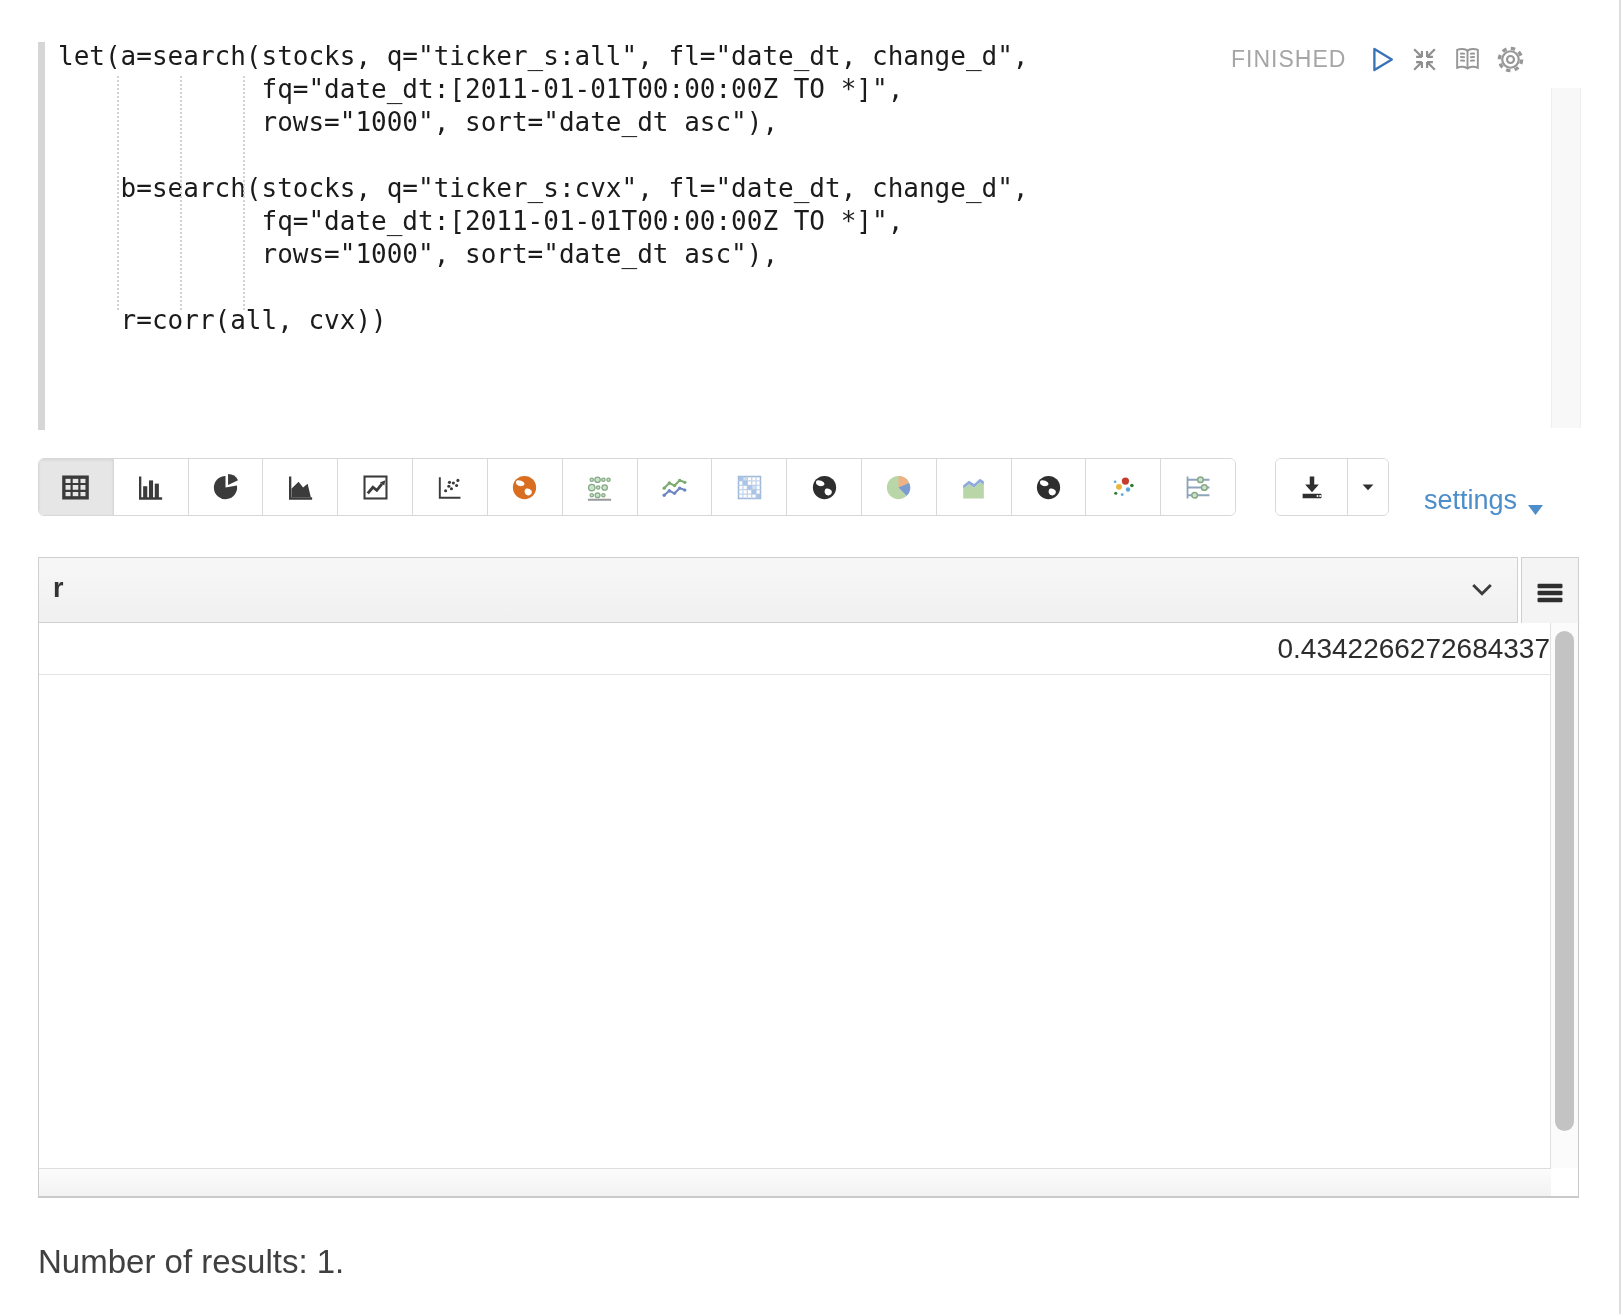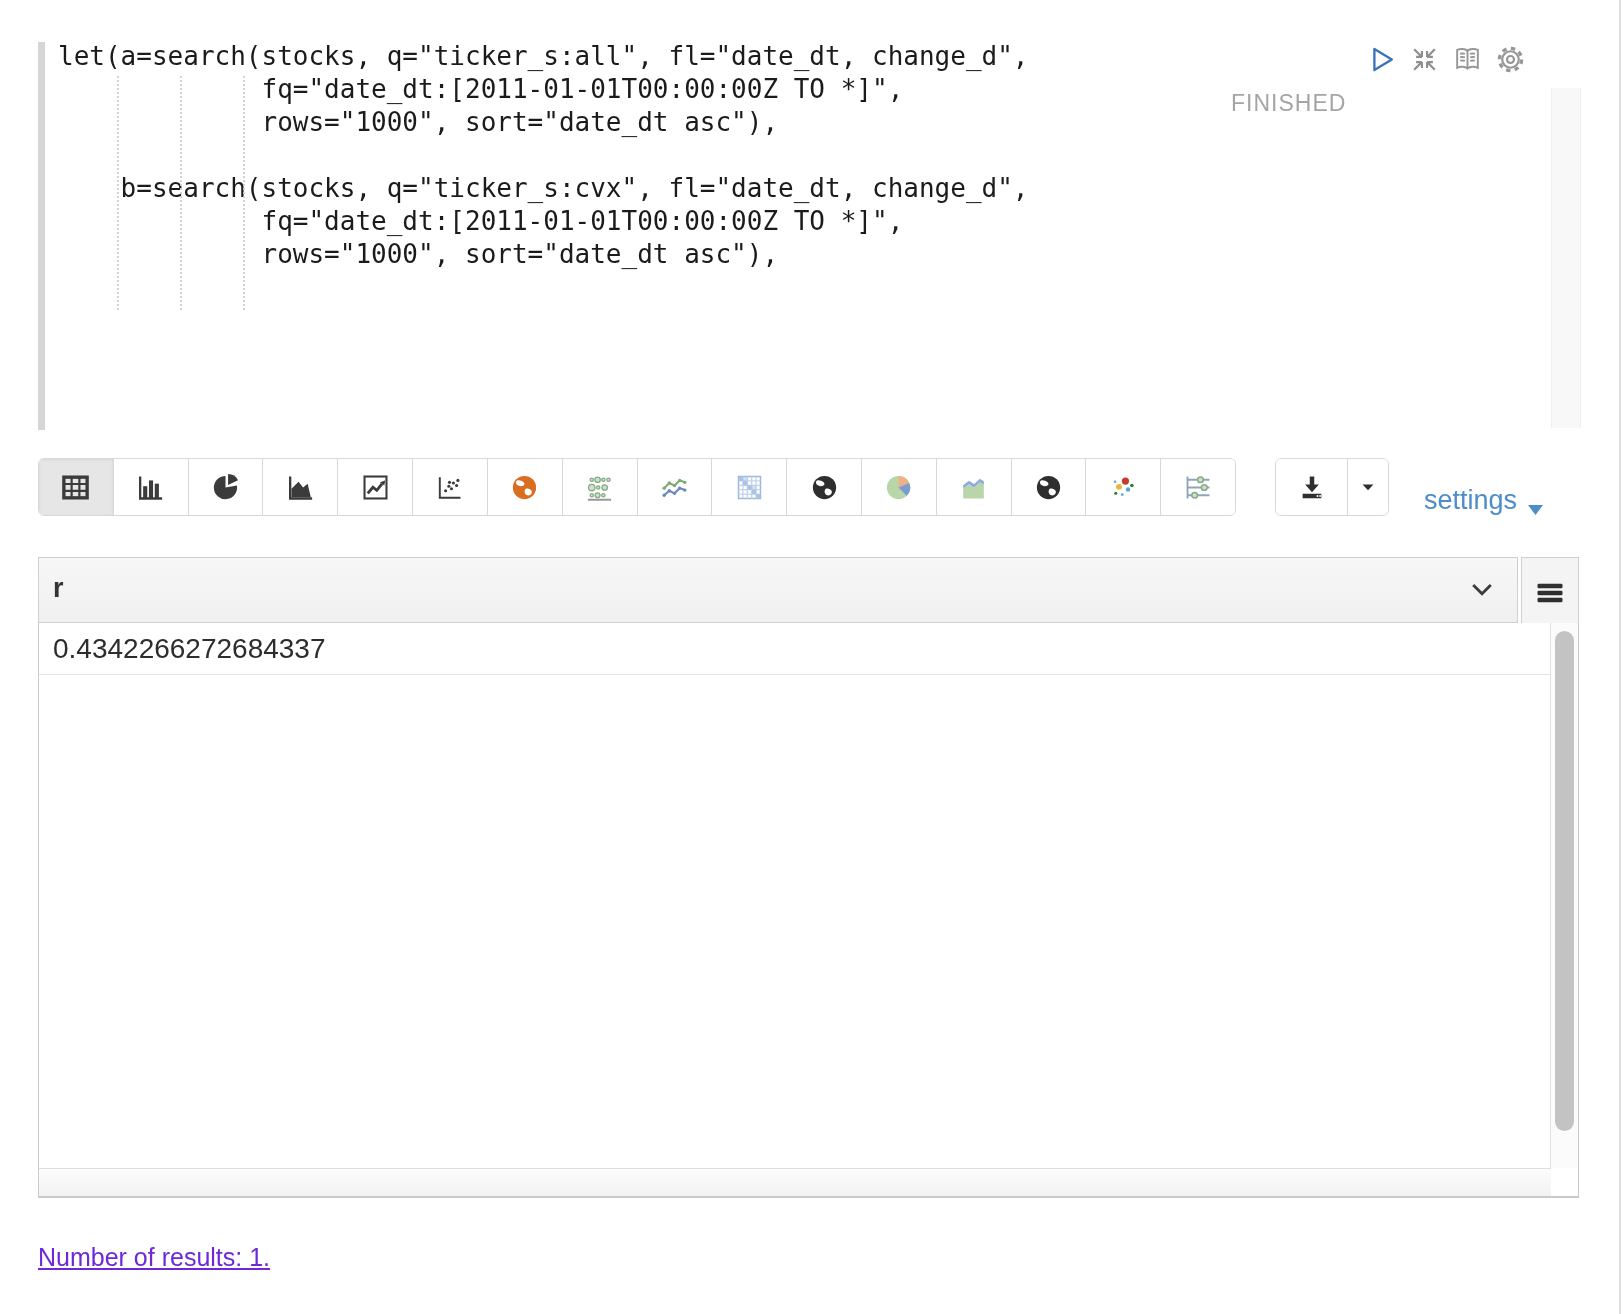--- a/index.html
+++ b/index.html
@@ -10,21 +10,21 @@
   .editor-leftbar{position:absolute;left:38px;top:42px;width:7px;height:388px;background:#d6d6d6;}
   #code-lines{position:absolute;left:58px;top:40px;
               font-family:"DejaVu Sans Mono",monospace;font-size:26px;line-height:33px;
               color:#1b1b1b;}
   .code-line{height:33px;white-space:pre;}
   .indent-guide{position:absolute;top:76px;height:234px;width:0;border-left:2px dotted #d2d2d2;}
   .editor-scrolltrack{position:absolute;left:1551px;top:88px;width:28px;height:340px;
                       background:#f8f8f8;border-left:1px solid #efefef;border-right:1px solid #efefef;}
 
   
-  .status-text{position:absolute;left:1231px;top:46px;font-size:23px;letter-spacing:1px;color:#a5a5a5;margin-top:44px;}
+  .status-text{position:absolute;left:1231px;top:46px;font-size:23px;letter-spacing:1px;color:#a5a5a5;}
   #action-icons{position:absolute;left:1366px;top:44px;display:flex;gap:12px;align-items:center;}
   .action-icon{display:block;width:31px;height:31px;cursor:pointer;}
   .action-icon svg{width:31px;height:31px;display:block;}
 
   
   #viz-toolbar{position:absolute;left:38px;top:458px;width:1198px;height:58px;display:flex;
                border:1.5px solid #d8d8d8;border-radius:6px;background:#fff;box-sizing:border-box;overflow:hidden;}
   .viz-btn{flex:1;border:none;border-left:1.5px solid #d8d8d8;background:#fff;margin:0;padding:0;
            display:flex;align-items:center;justify-content:center;cursor:pointer;}
   .viz-btn:first-child{border-left:none;}
@@ -47,48 +47,49 @@
   .tbl-header{position:absolute;left:38px;top:557px;width:1480px;height:66px;box-sizing:border-box;
               background:linear-gradient(#f7f7f7,#f0f0f0);border:1.5px solid #cfcfcf;}
   .tbl-header-label{position:absolute;left:14px;top:15px;font-size:27px;font-weight:bold;color:#333;}
   .tbl-header-caret{position:absolute;right:24px;top:25px;width:22px;height:14px;cursor:pointer;}
   .tbl-menu-box{position:absolute;left:1521px;top:557px;width:58px;height:72px;box-sizing:border-box;
                 background:#f4f4f4;border:1.5px solid #cfcfcf;display:flex;align-items:center;justify-content:center;cursor:pointer;}
   .tbl-menu-box svg{width:30px;height:30px;}
   .tbl-body{position:absolute;left:38px;top:623px;width:1512px;height:545px;background:#fff;
             border-left:1px solid #ccc;box-sizing:border-box;}
   .tbl-row{height:51px;line-height:51px;padding-left:14px;font-size:28px;color:#2d2d2d;
-           border-bottom:1px solid #e4e4e4;}
+           border-bottom:1px solid #e4e4e4;text-align:right;}
   .tbl-scrollcol{position:absolute;left:1550px;top:623px;width:29px;height:545px;background:#fbfbfb;
                  border-left:1px solid #e0e0e0;border-right:1.5px solid #c9c9c9;box-sizing:border-box;}
   .tbl-scrollthumb{position:absolute;left:4px;top:8px;width:19px;height:500px;background:#c3c3c3;border-radius:10px;}
   .tbl-footer{position:absolute;left:38px;top:1168px;width:1513px;height:30px;box-sizing:border-box;
               background:linear-gradient(#fcfcfc,#f2f2f2);
               border-top:1px solid #ddd;border-left:1px solid #ccc;border-bottom:2px solid #c9c9c9;}
   .tbl-corner{position:absolute;left:1551px;top:1168px;width:28px;height:30px;background:#fff;box-sizing:border-box;
               border-right:1.5px solid #c9c9c9;border-bottom:2px solid #c9c9c9;}
 
-  .results-note{position:absolute;left:38px;top:1243px;font-size:25px;color:#6d28d9;text-decoration:underline;}
+  .results-note{position:absolute;left:38px;top:1243px;font-size:33px;color:#404040;}
   .page-right-line{position:absolute;left:1619px;top:0;width:2px;height:1314px;background:#dedede;}
 </style>
 </head>
 <body>
 
 <div id="app">
 
   <div class="editor-leftbar"></div>
   <div id="code-lines">
       <div class="code-line">let(a=search(stocks, q="ticker_s:all", fl="date_dt, change_d",</div>
       <div class="code-line">             fq="date_dt:[2011-01-01T00:00:00Z TO *]",</div>
       <div class="code-line">             rows="1000", sort="date_dt asc"),</div>
       <div class="code-line"></div>
       <div class="code-line">    b=search(stocks, q="ticker_s:cvx", fl="date_dt, change_d",</div>
       <div class="code-line">             fq="date_dt:[2011-01-01T00:00:00Z TO *]",</div>
       <div class="code-line">             rows="1000", sort="date_dt asc"),</div>
       <div class="code-line"></div>
+      <div class="code-line">    r=corr(all, cvx))</div>
     </div>
   <div class="indent-guide" style="left:117px"></div>
   <div class="indent-guide" style="left:180px"></div>
   <div class="indent-guide" style="left:243px"></div>
   <div class="editor-scrolltrack"></div>
 
   <span class="status-text">FINISHED</span>
   <div id="action-icons">
       <span class="action-icon">
         <svg viewBox="0 0 24 24">

